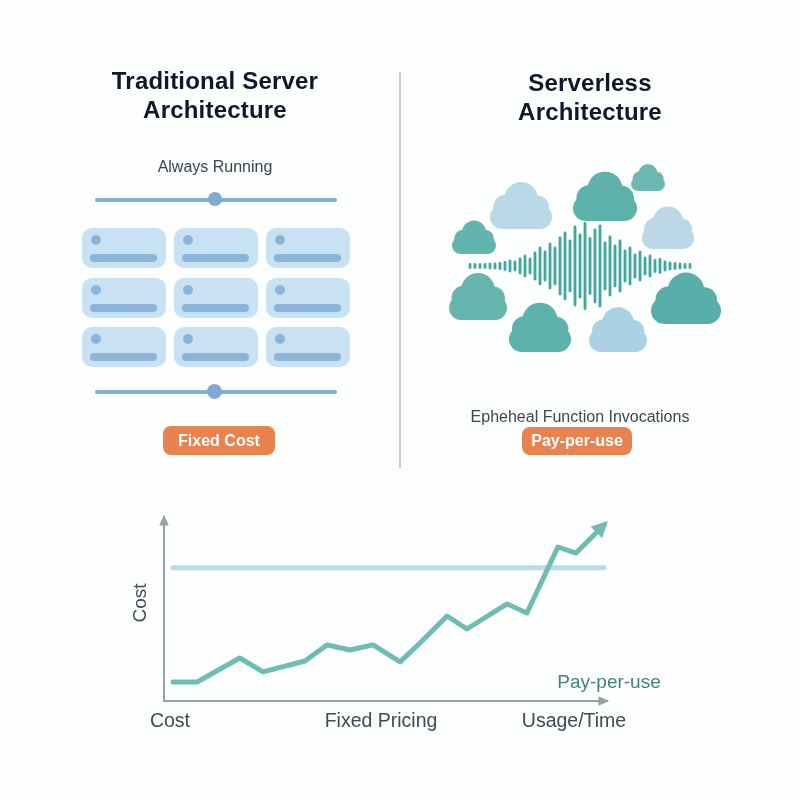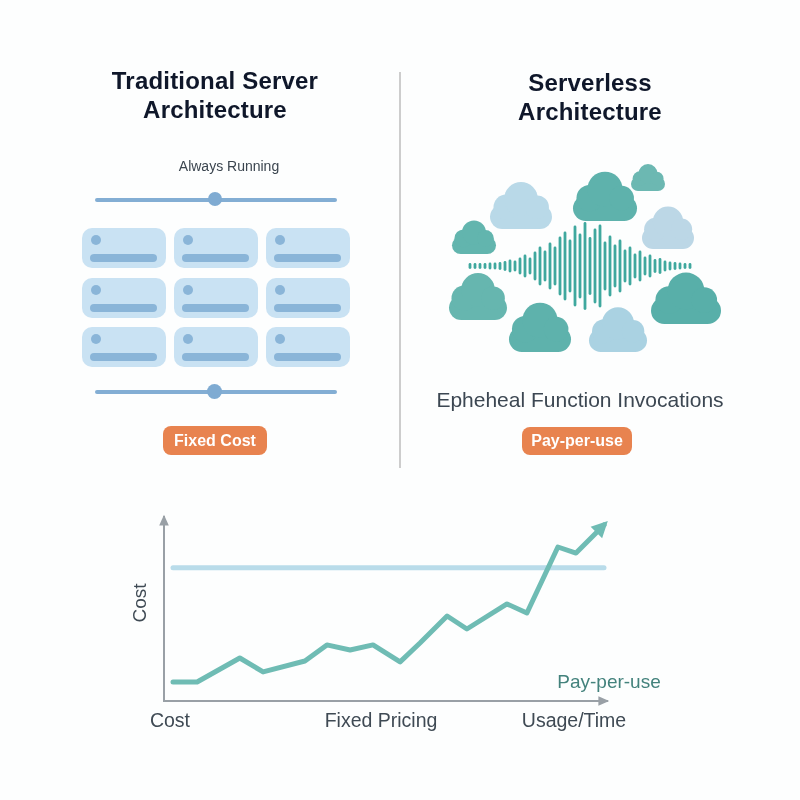--- a/index.html
+++ b/index.html
@@ -8,26 +8,26 @@
     font-family:"Liberation Sans", sans-serif; overflow:hidden;
   }
   .panel-title {
     position:absolute; margin:0; width:260px; text-align:center;
     font-size:24px; line-height:1.22; font-weight:700; color:#0f172a;
     letter-spacing:0.2px;
   }
   .title-left  { left:85px;  top:66px; }
   .title-right { left:460px; top:68px; }
   .subtitle {
-    position:absolute; left:99px; top:158px; width:260px; text-align:center;
-    font-size:14px; color:#3b454f;
+    position:absolute; left:85px; top:158px; width:260px; text-align:center;
+    font-size:16px; color:#3b454f;
   }
   .caption {
-    position:absolute; left:430px; top:388px; width:300px; text-align:center;
-    font-size:21px; color:#3c4752;
+    position:absolute; left:430px; top:408px; width:300px; text-align:center;
+    font-size:16px; color:#3c4752;
   }
   .slider-track {
     position:absolute; height:4px; border-radius:2px; background:#83aed4;
     left:95px; width:242px;
   }
   .track-top    { top:198px; }
   .track-bottom { top:390px; }
   .slider-thumb {
     position:absolute; border-radius:50%; background:#7fabd2;
   }
@@ -45,21 +45,21 @@
   }
   .server-bar {
     position:absolute; left:8px; right:9px; bottom:6px; height:8px;
     border-radius:4px; background:#8ab5d8;
   }
   .badge {
     position:absolute; display:flex; align-items:center; justify-content:center;
     background:#e8834f; color:#ffffff; font-weight:700; font-size:16px;
     border-radius:8px;
   }
-  .badge-left  { left:163px; top:426px; width:104px; height:29px; }
+  .badge-left  { left:163px; top:426px; width:112px; height:29px; }
   .badge-right { left:522px; top:427px; width:110px; height:28px; }
   .divider {
     position:absolute; left:399px; top:72px; width:2px; height:396px;
     background:#cdcdcd;
   }
   .cloud-svg { position:absolute; left:425px; top:155px; width:315px; height:225px; }
   .chart-svg { position:absolute; left:120px; top:495px; width:560px; height:245px; }
   .chart-svg text { font-family:"Liberation Sans", sans-serif; }
   .axis-label { font-size:19.5px; fill:#3f4a54; }
   .y-label    { font-size:19px;   fill:#3f4a54; }

